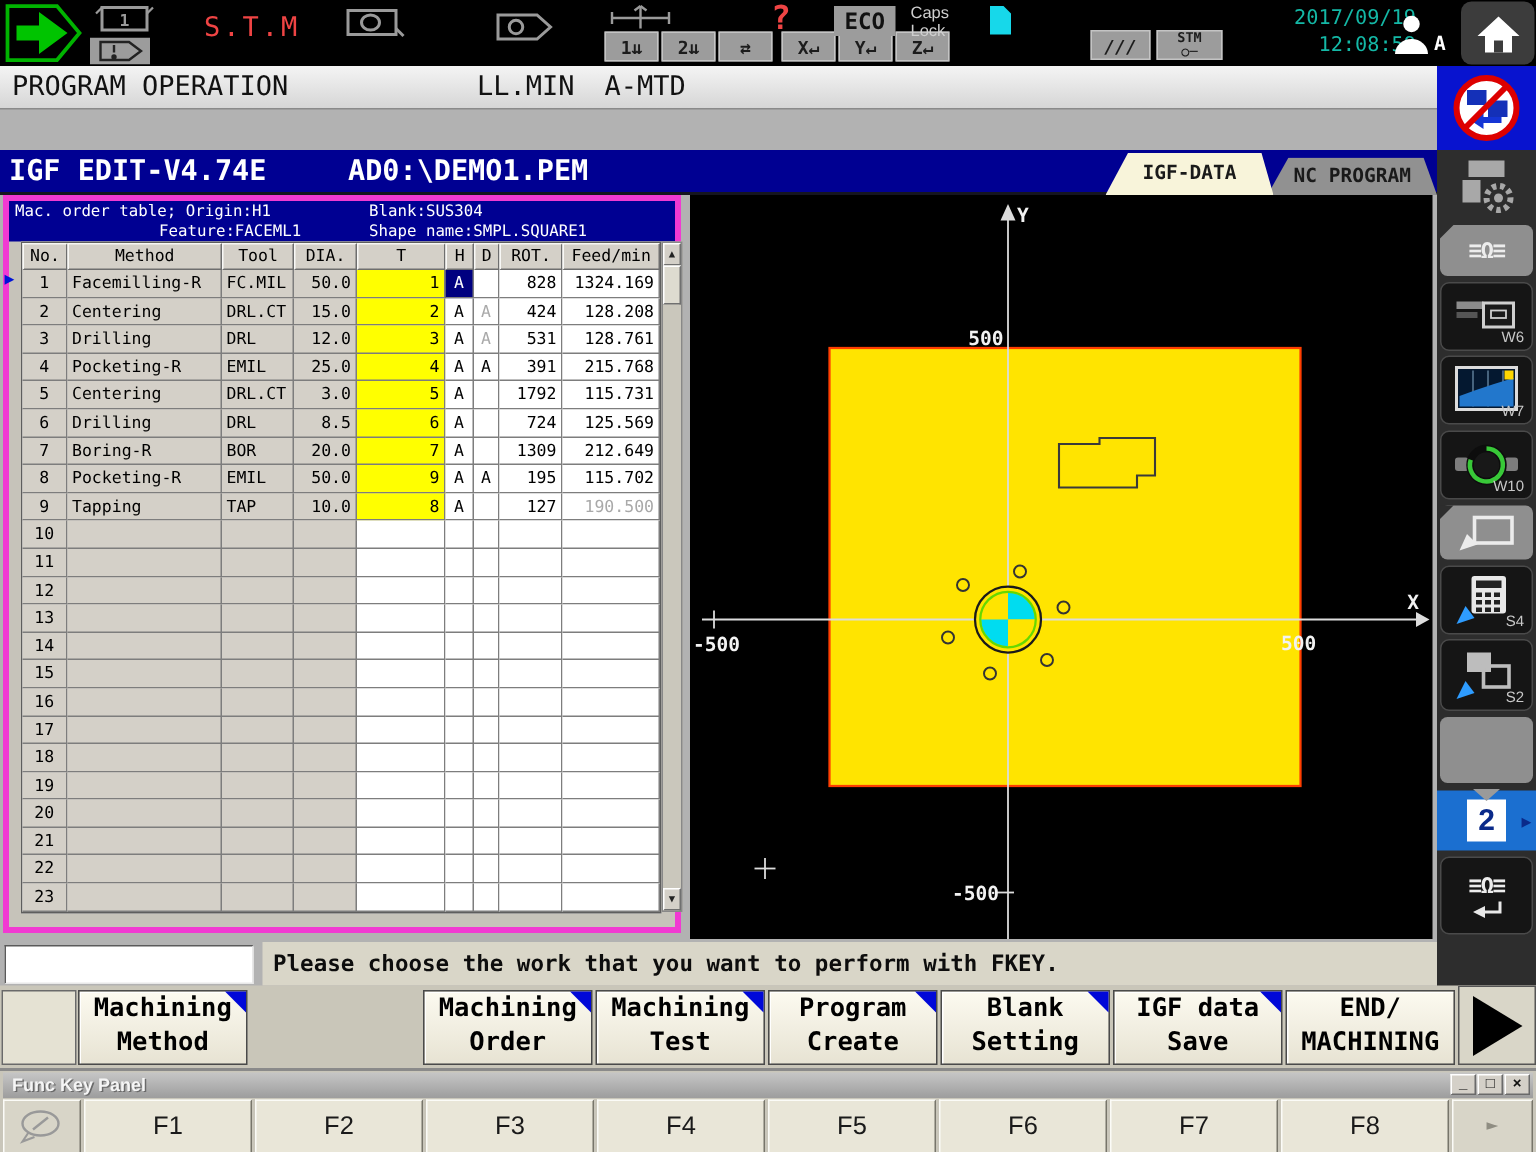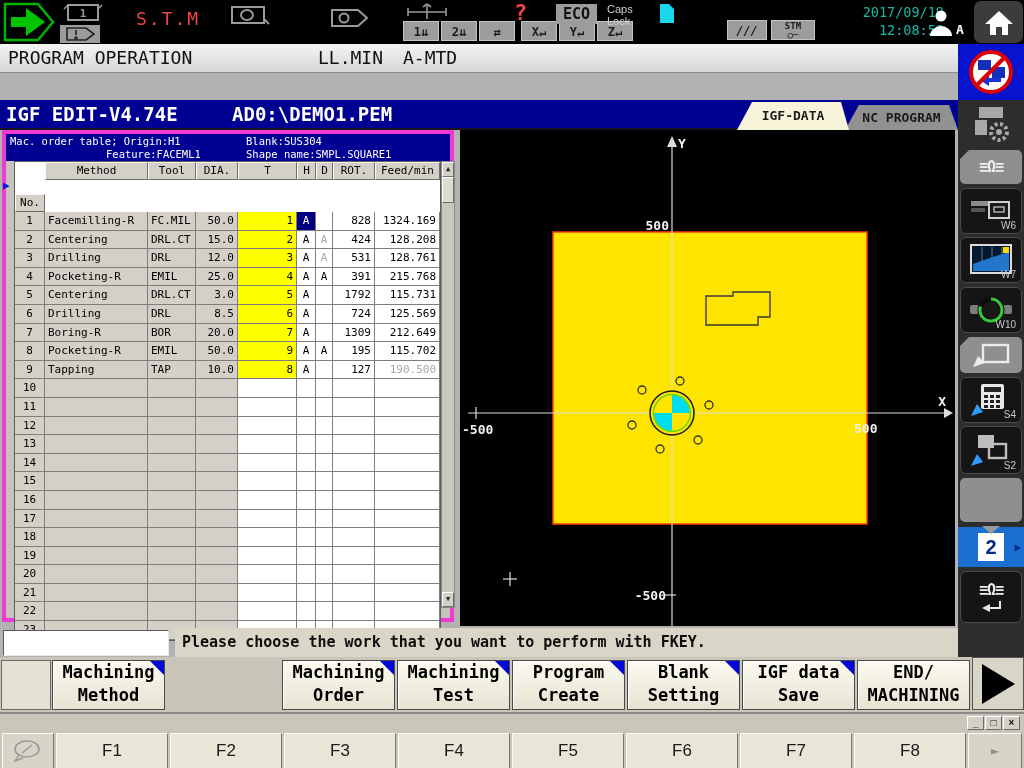--- a/index.html
+++ b/index.html
@@ -204,21 +204,21 @@
   <div id="order-panel" class="abs">
     <div id="info-band" class="abs">
       <span style="left:4px;top:1px">Mac. order table; Origin:H1</span>
       <span style="left:240px;top:1px">Blank:SUS304</span>
       <span style="left:100px;top:14px">Feature:FACEML1</span>
       <span style="left:240px;top:14px">Shape name:SMPL.SQUARE1</span>
     </div>
     <div id="row-cursor" class="abs">▶</div>
     <div id="mtable" class="abs">
       <div id="mtable-head">
-          <div class="hcell" style="width: 30px; margin-top: 32px;">No.</div>
+          <div class="hcell" style="width: 30px;">No.</div>
           <div class="hcell" style="width: 103px;">Method</div>
           <div class="hcell" style="width: 48px;">Tool</div>
           <div class="hcell" style="width: 42px;">DIA.</div>
           <div class="hcell" style="width: 59px;">T</div>
           <div class="hcell" style="width: 19px;">H</div>
           <div class="hcell" style="width: 17px;">D</div>
           <div class="hcell" style="width: 42px;">ROT.</div>
           <div class="hcell" style="width: 65px;">Feed/min</div>
         </div>
       <div id="mtable-body">
@@ -667,20 +667,21 @@
         <div>Save</div>
         <div class="tri"></div>
       </div>
       <div class="fkey" style="left: 857px;">
         <div>END/</div>
         <div>MACHINING</div>
       </div>
     </div>
 
   <div id="func-panel" class="abs">
+    <div id="fp-title">Func Key Panel</div>
     <div class="wc" style="right:40px">_</div>
     <div class="wc" style="right:22px">□</div>
     <div class="wc" style="right:4px">×</div>
     <div id="speech-key">
       <svg width="36" height="26">
         <ellipse cx="17" cy="11" rx="12" ry="8" fill="none" stroke="#999" stroke-width="1.6"></ellipse>
         <line x1="12" y1="15" x2="22" y2="7" stroke="#999" stroke-width="1.6"></line>
         <path d="M9,17 l-4,6 8,-3" fill="none" stroke="#999" stroke-width="1.4"></path>
       </svg>
     </div>

